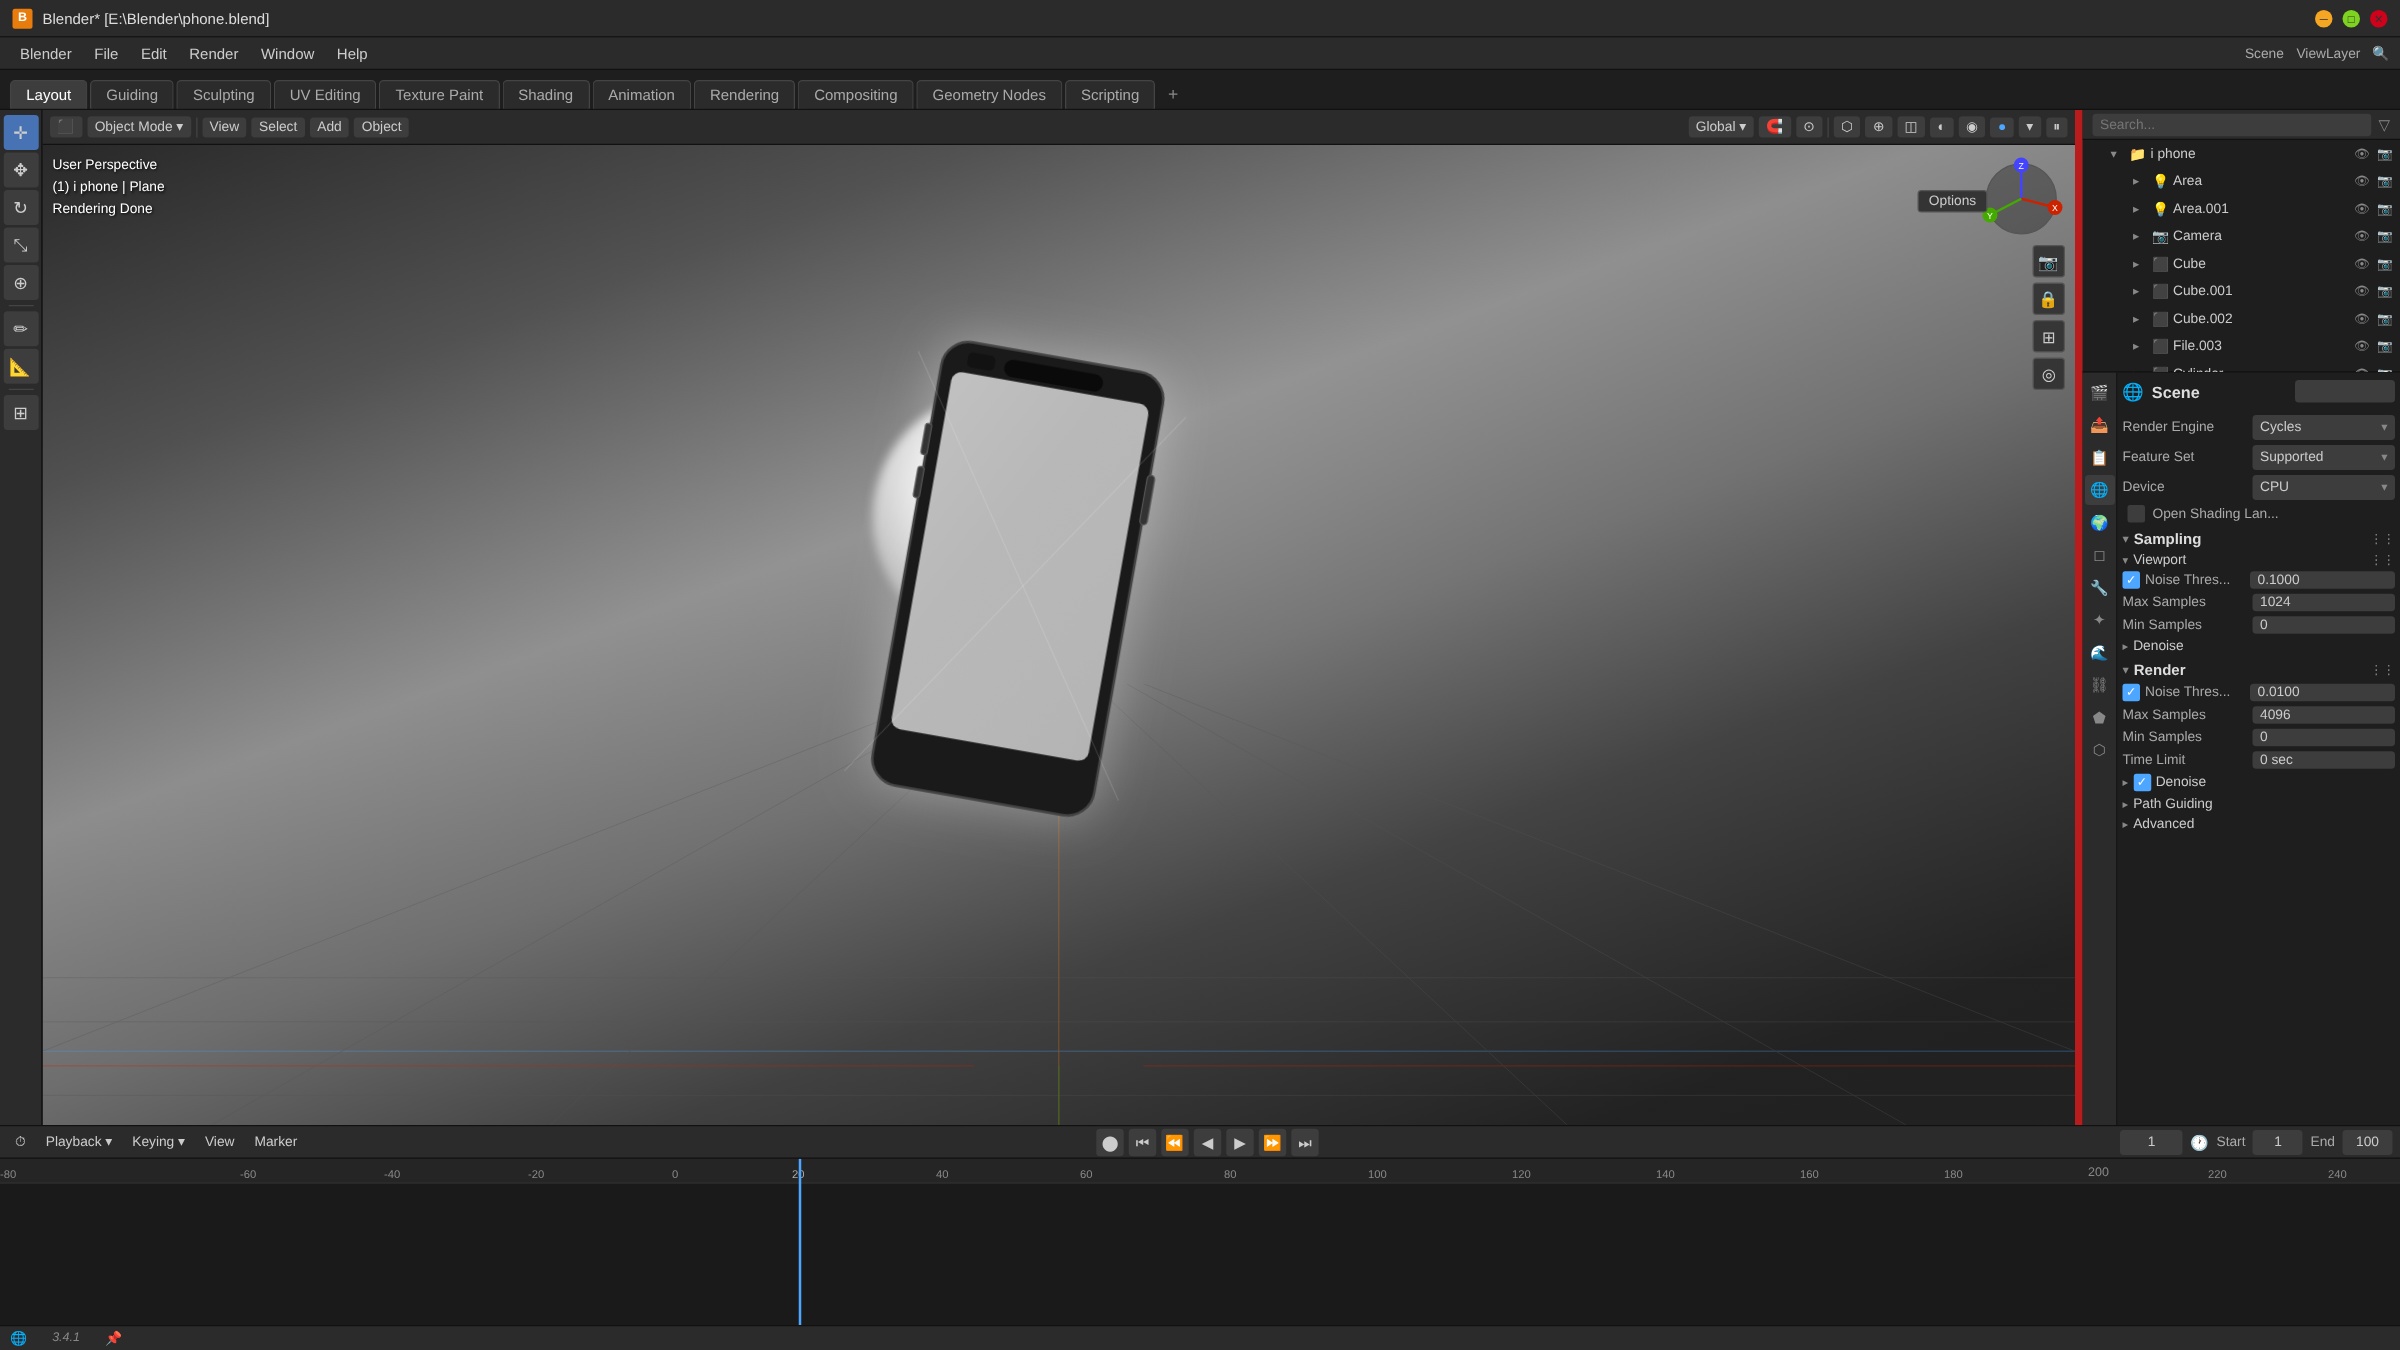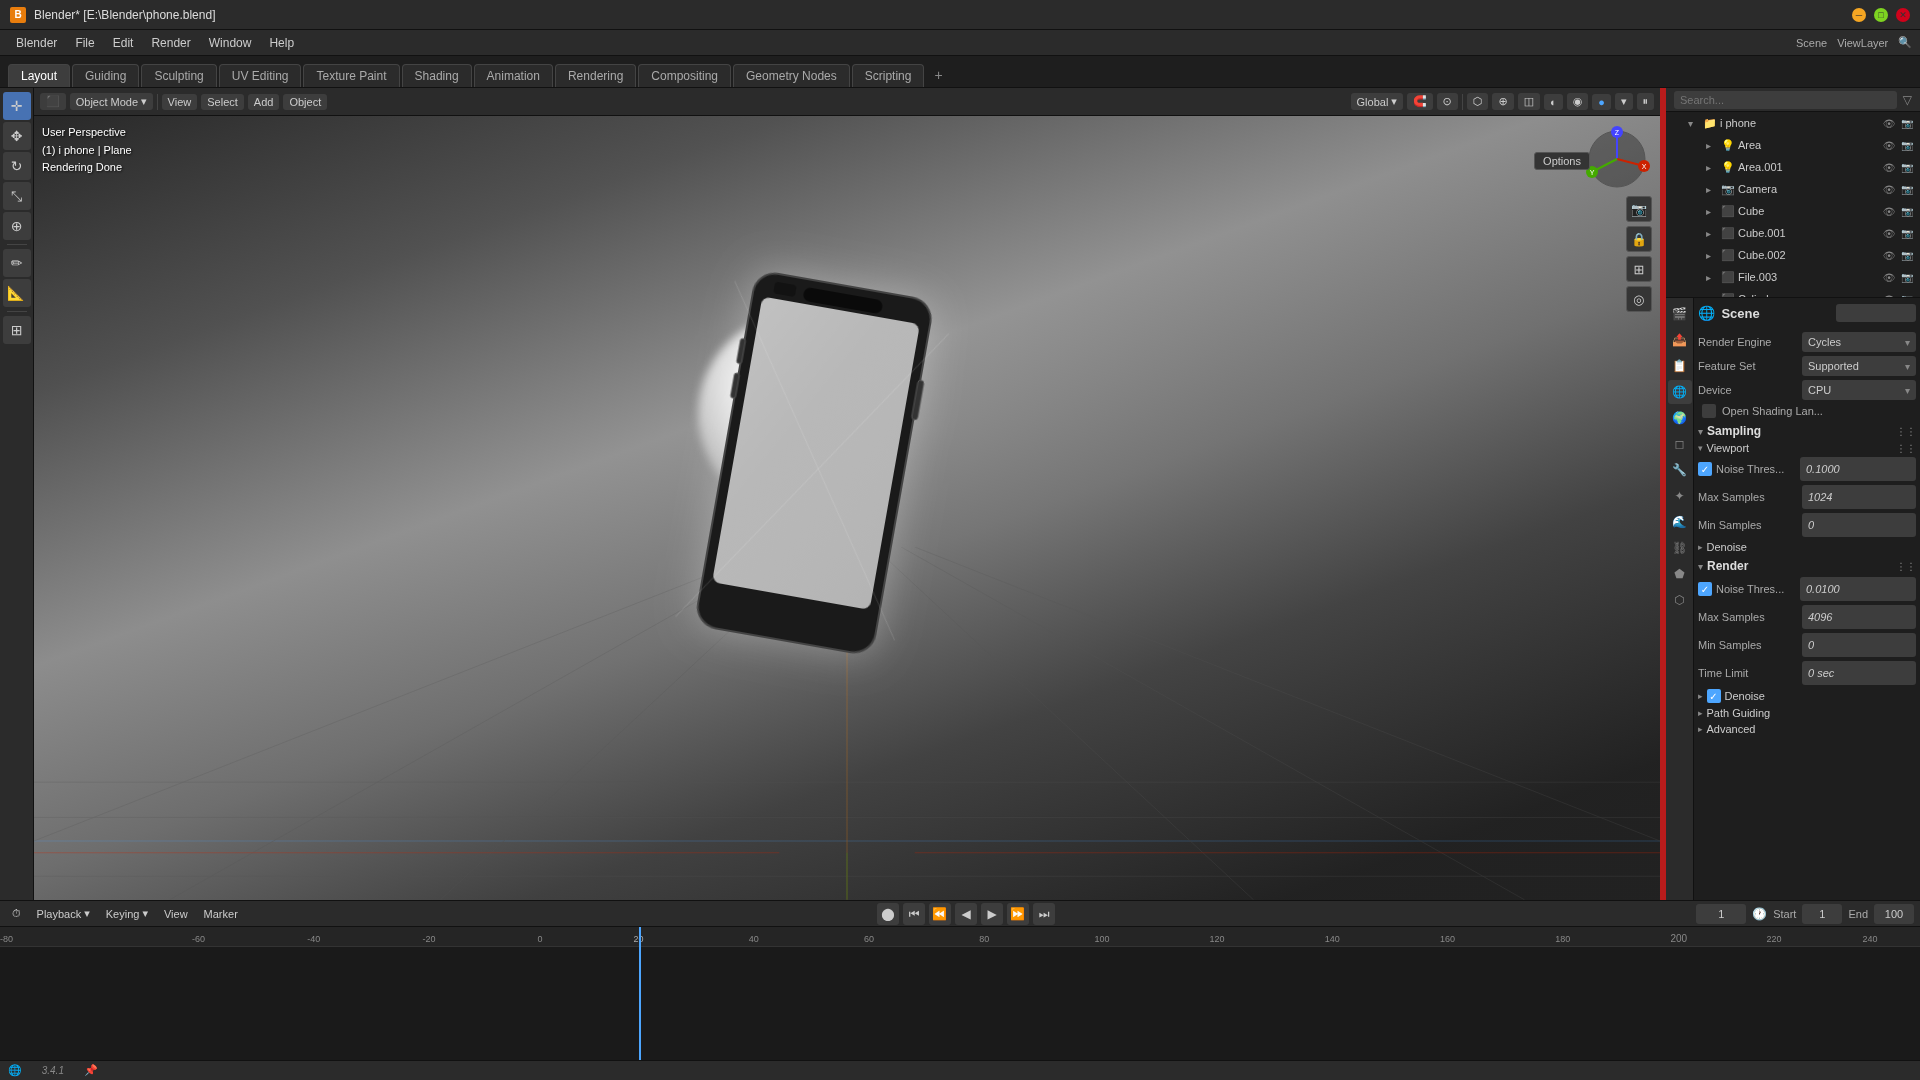--- a/index.html
+++ b/index.html
@@ -429,25 +429,24 @@
       margin-bottom: 4px;
       gap: 4px;
     }
     .number-field {
       flex: 1;
       background: #3d3d3d;
       border-radius: 3px;
       padding: 2px 6px;
       color: #ccc;
       font-size: 11px;
-      height: 24px;
+      height: 14px;
       display: flex;
       align-items: center;
       cursor: ew-resize;
-      font-style: italic;
     }
 
     
     #bottom {
       height: 160px;
       background: #1a1a1a;
       border-top: 1px solid #111;
       flex-shrink: 0;
       display: flex;
       flex-direction: column;

